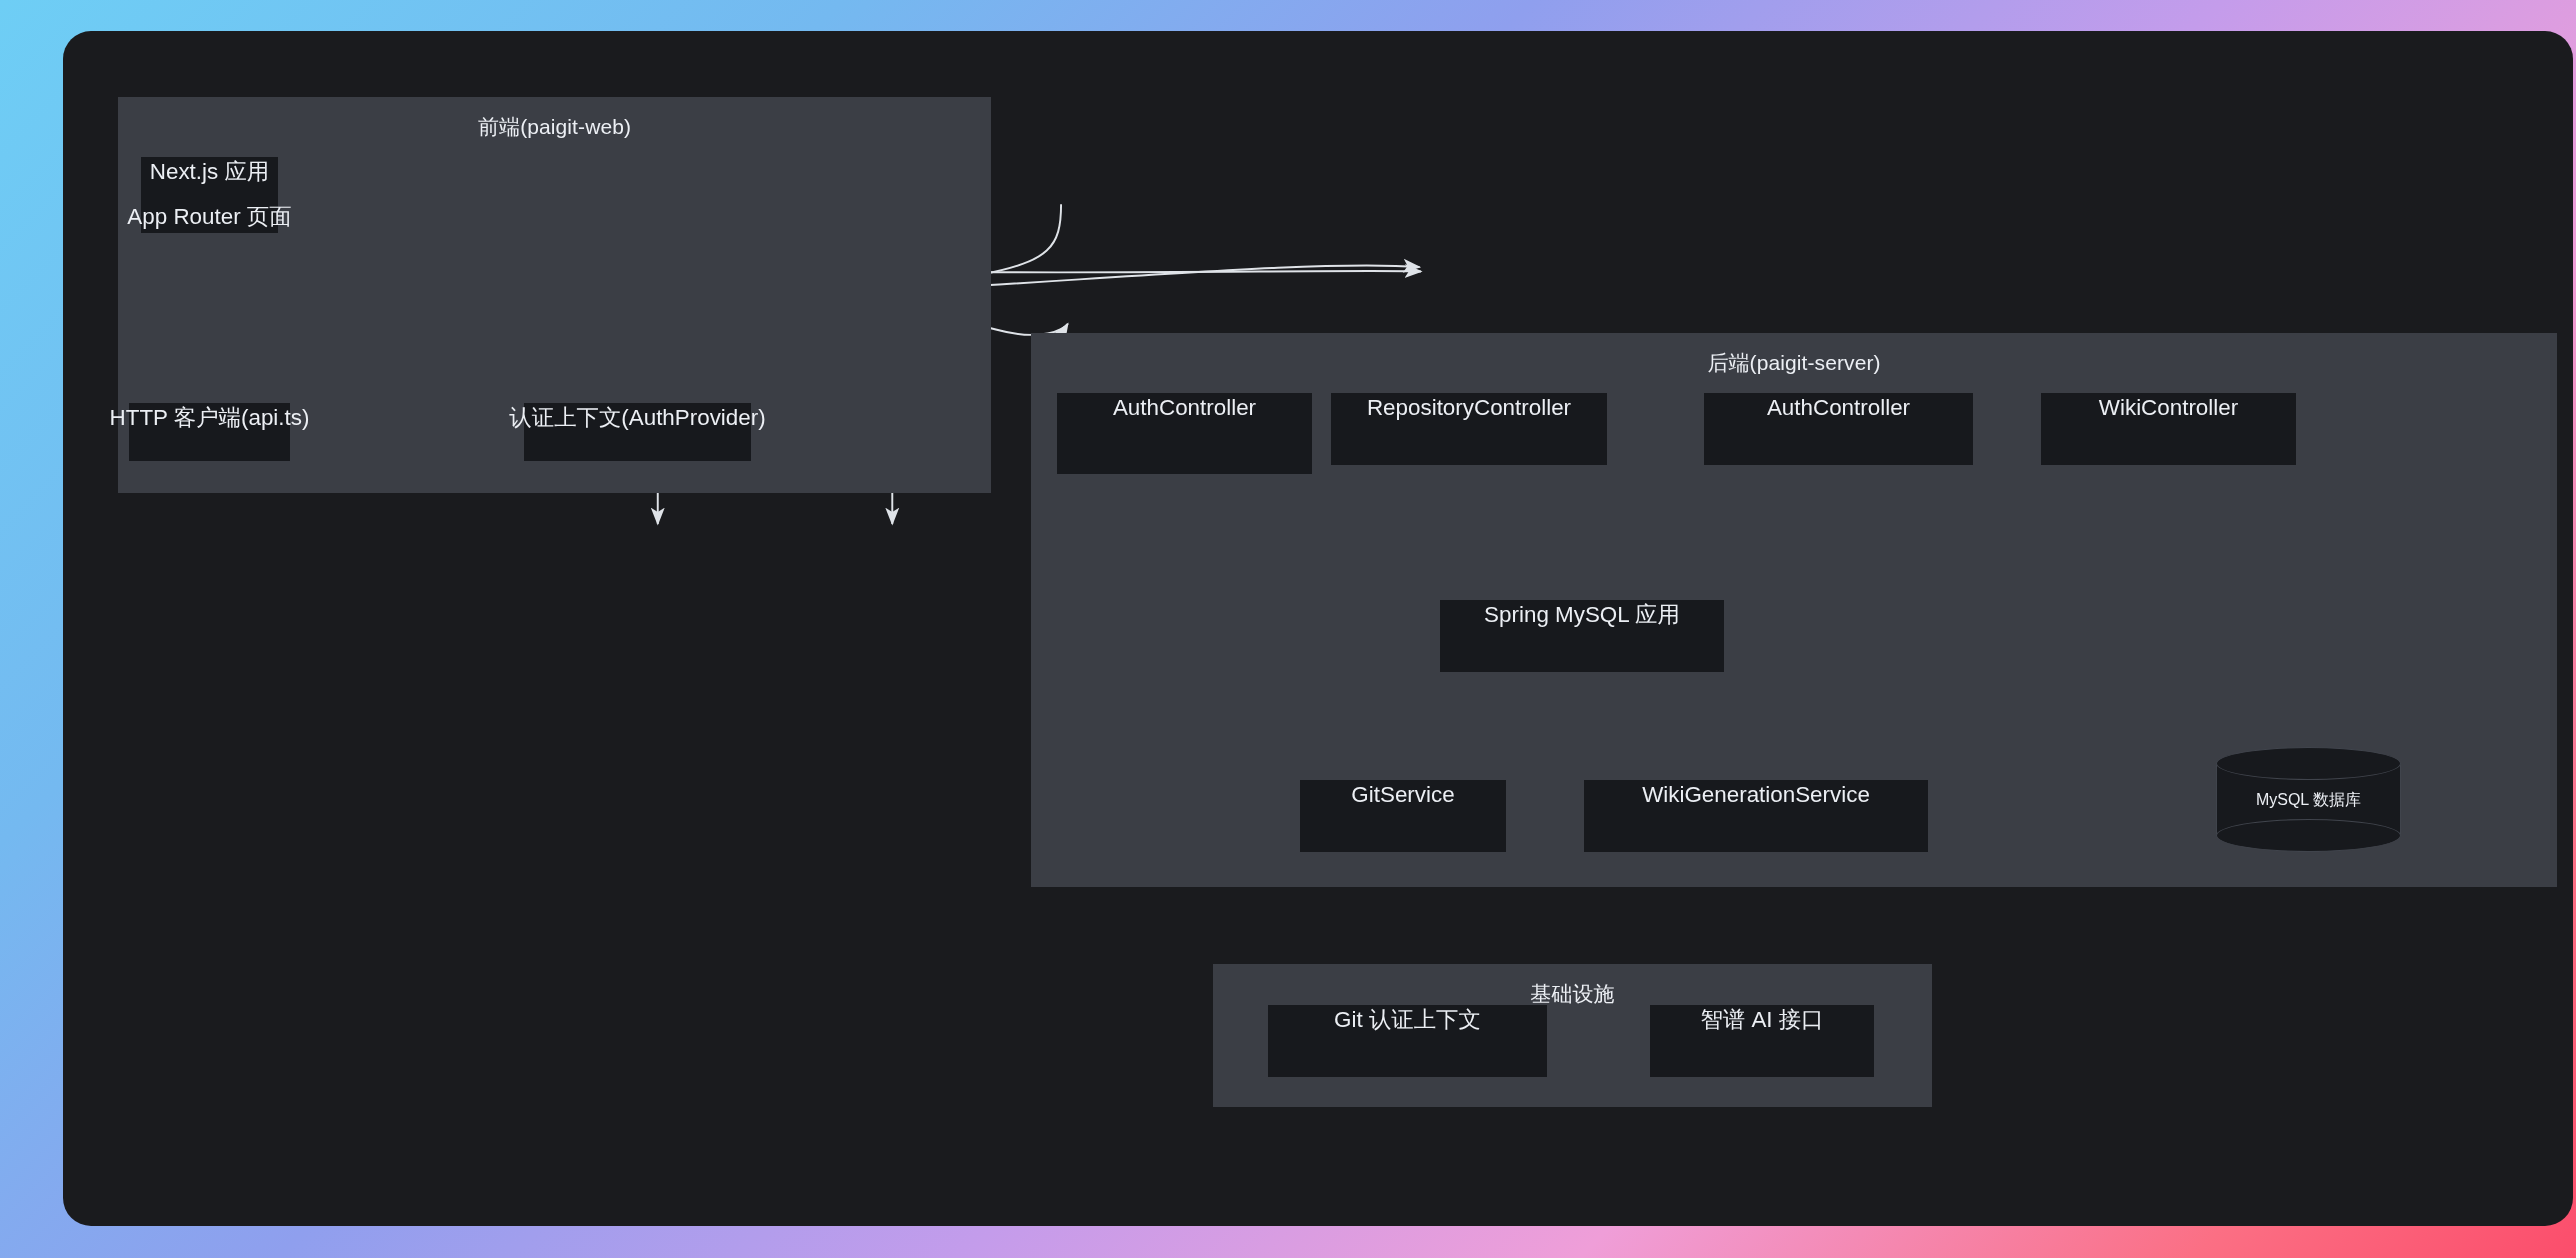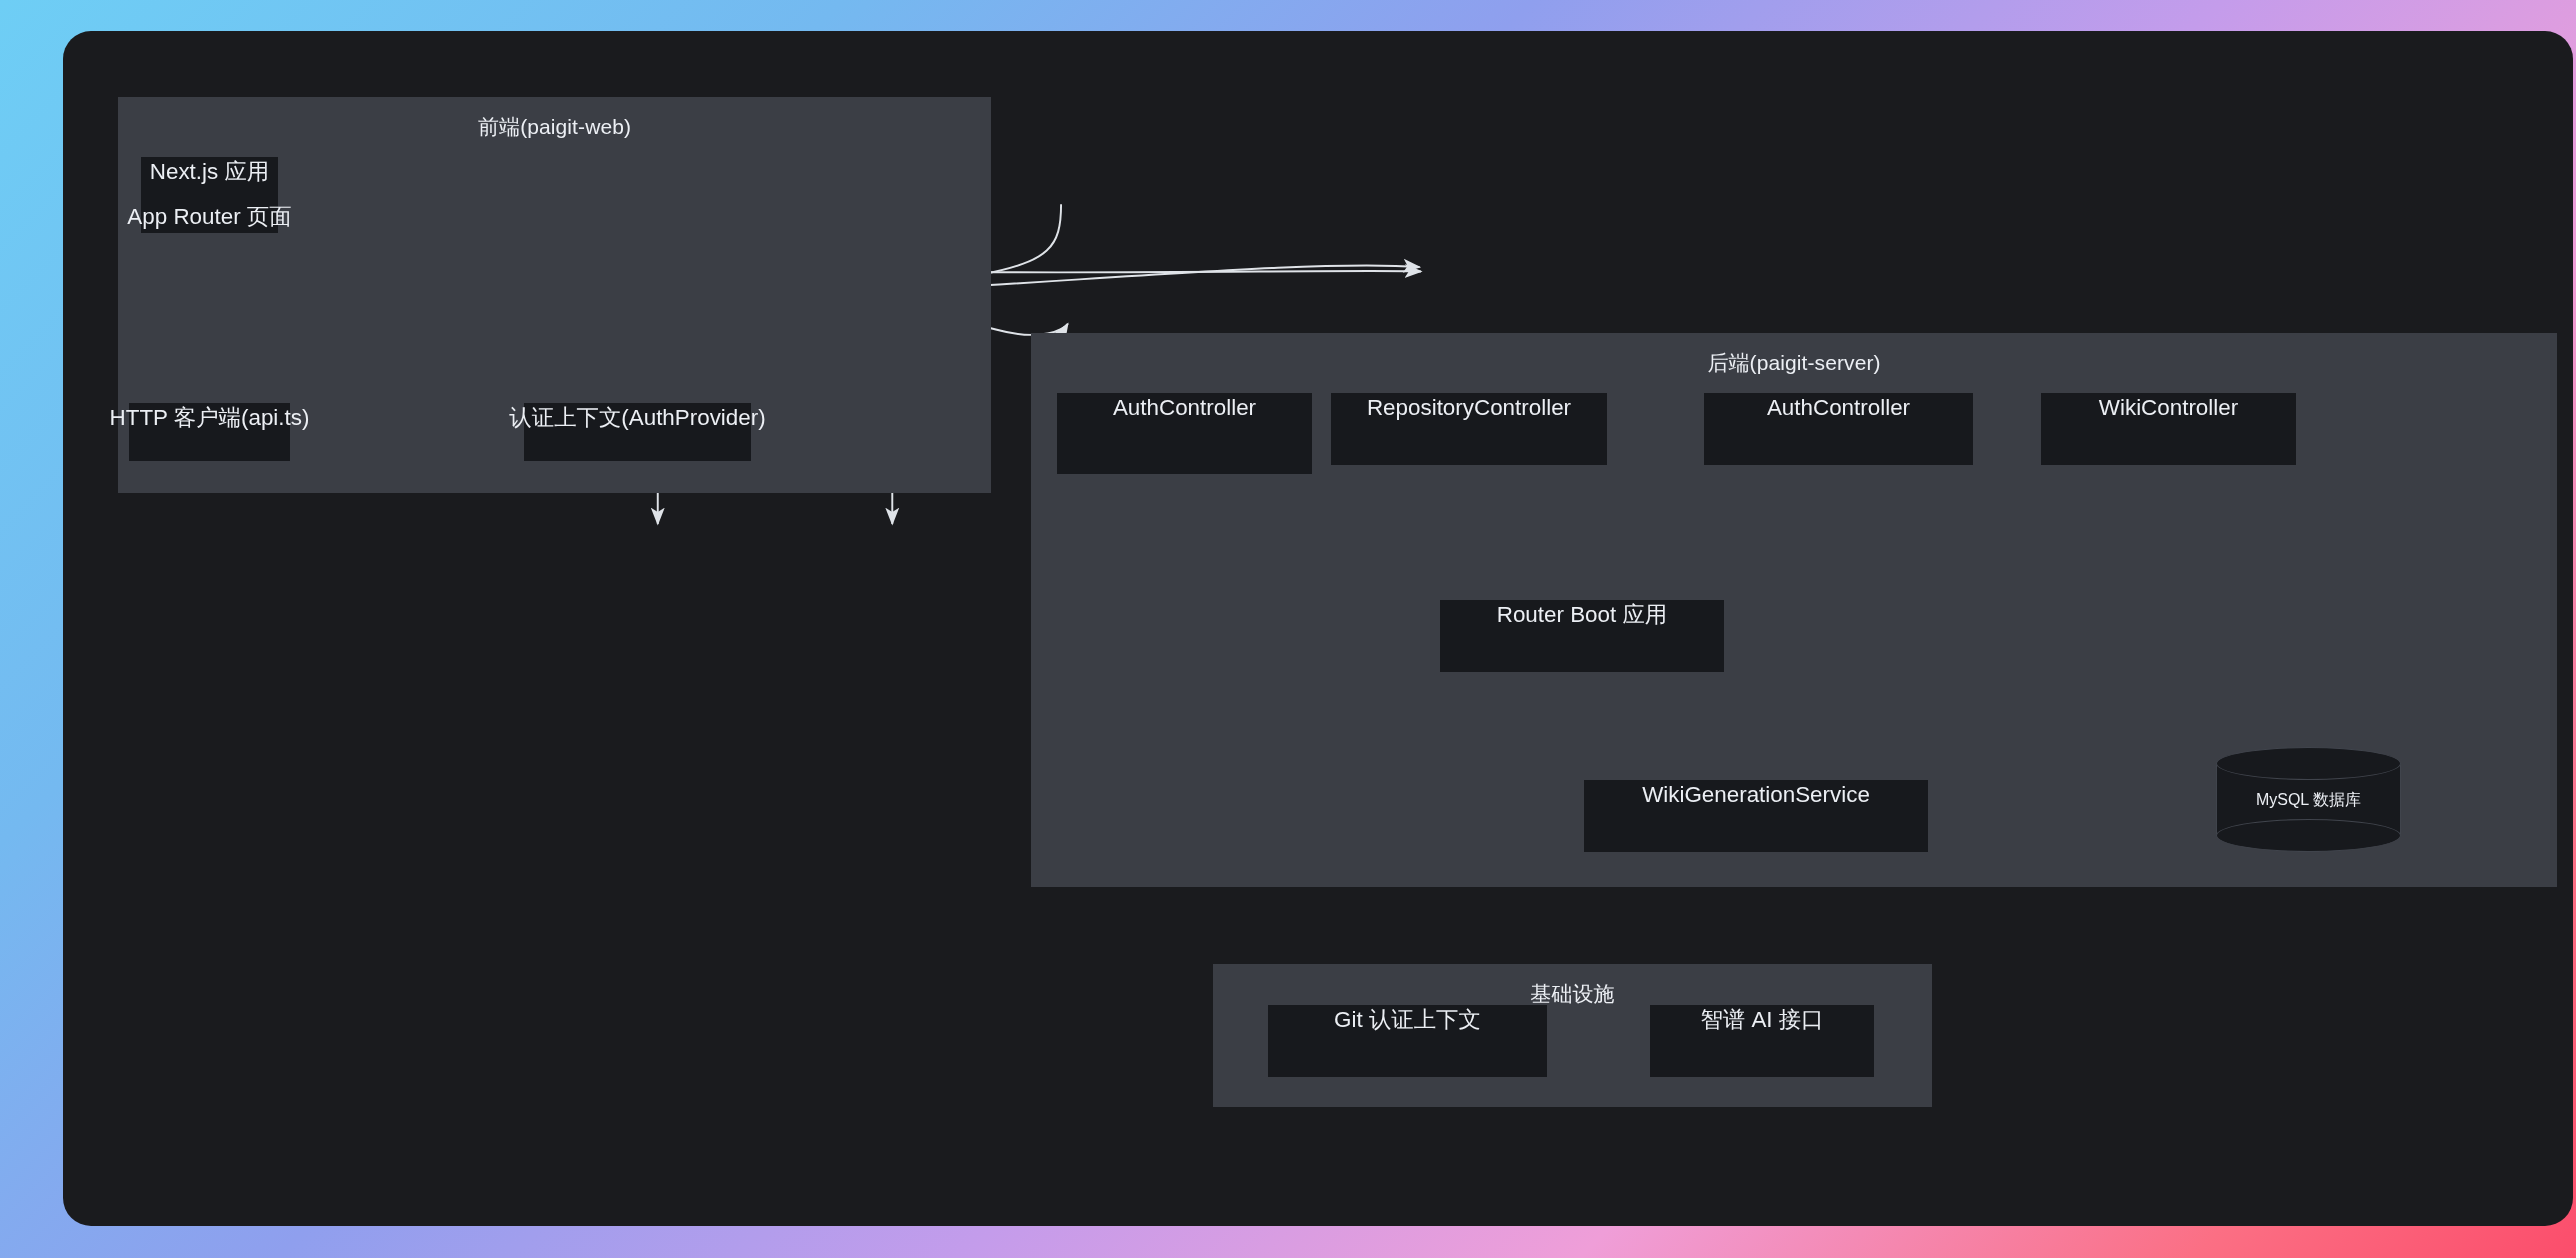--- a/index.html
+++ b/index.html
@@ -169,23 +169,26 @@
 
     <div class="node" style="left:1641px; top:362px; width:269px; height:72px;">
       <span class="ln">AuthController</span>
     </div>
 
     <div class="node" style="left:1978px; top:362px; width:255px; height:72px;">
       <span class="ln">WikiController</span>
     </div>
 
     <div class="node" style="left:1377px; top:569px; width:284px; height:72px;">
-      <span class="ln">Router Boot 应用</span>
-    </div>
-
+      <span class="ln">Spring MySQL 应用</span>
+    </div>
+
+    <div class="node" style="left:1237px; top:749px; width:206px; height:72px;">
+      <span class="ln">GitService</span>
+    </div>
 
     <div class="node" style="left:1521px; top:749px; width:344px; height:72px;">
       <span class="ln">WikiGenerationService</span>
     </div>
 
     <div class="db" style="left:2153px; top:716px; width:185px; height:105px;">
       <div class="cyl-body"></div>
       <div class="cyl-bot"></div>
       <div class="cyl-top"></div>
       <div class="cyl-label">MySQL 数据库</div>

